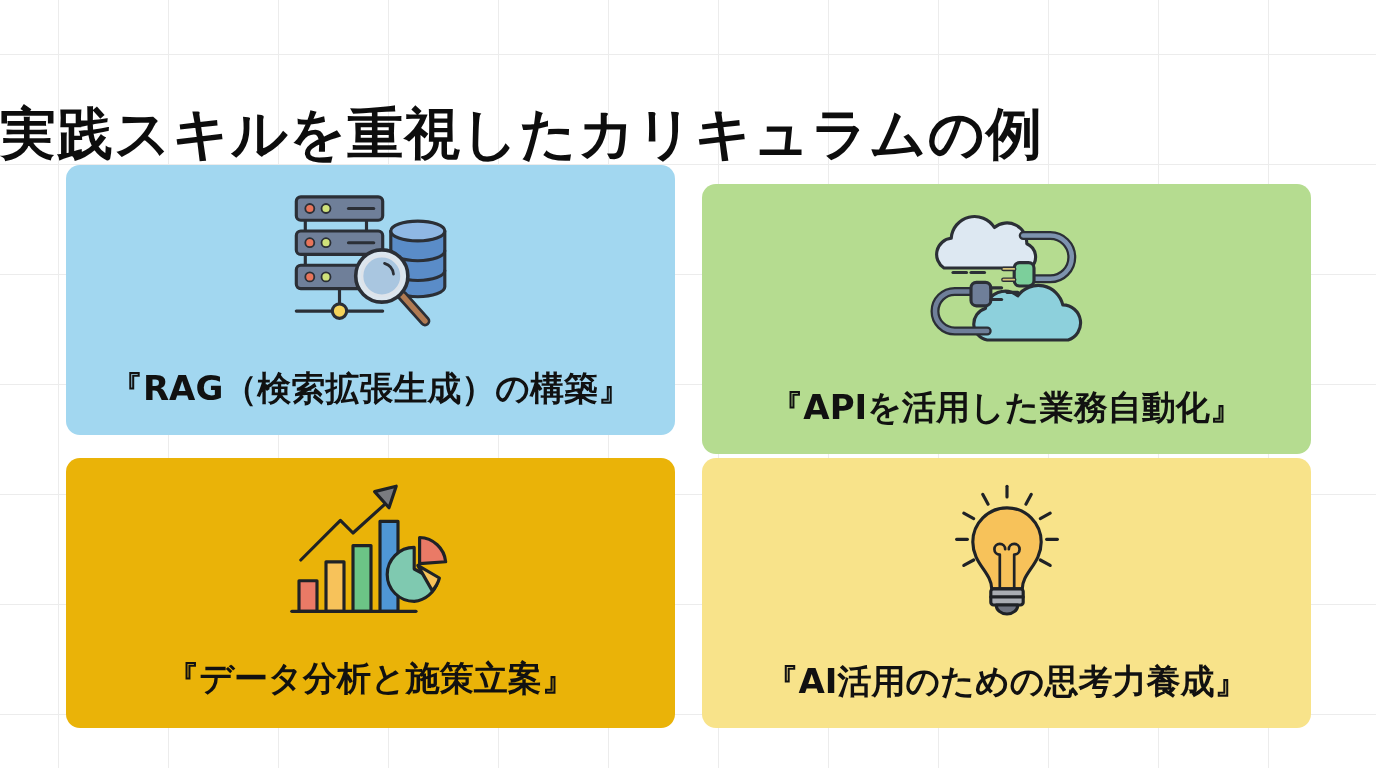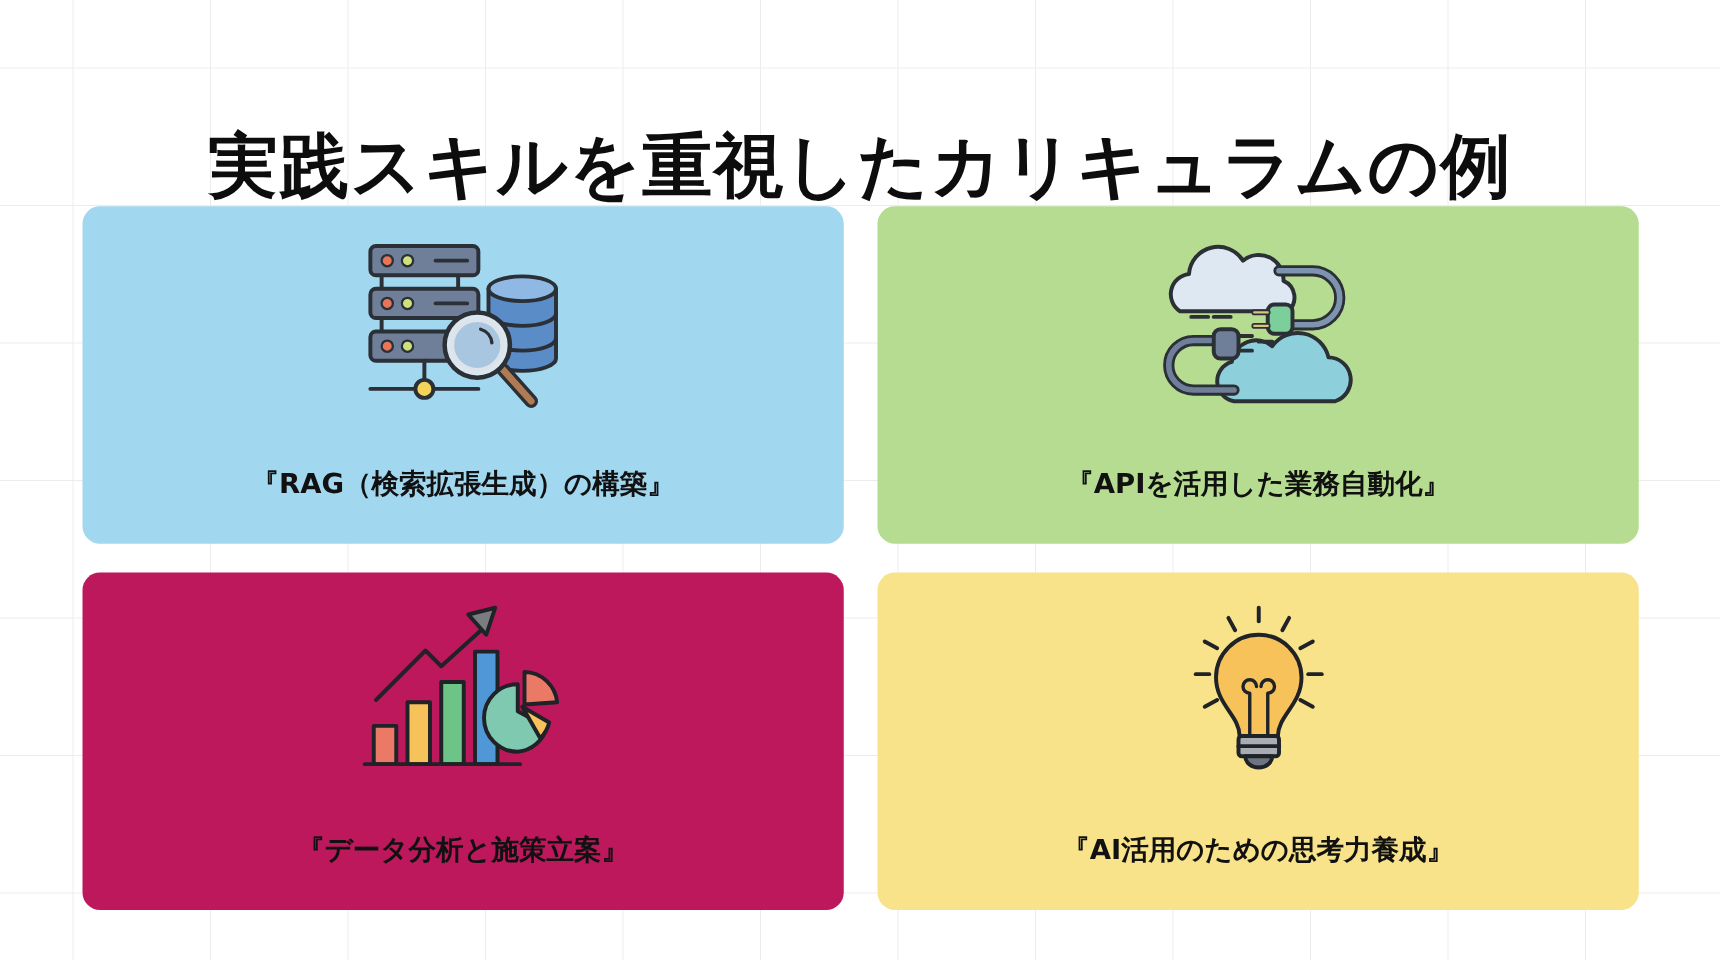--- a/index.html
+++ b/index.html
@@ -7,36 +7,36 @@
       width: 1376px; height: 768px; overflow: hidden; position: relative;
       background-color: #ffffff;
       background-image:
         linear-gradient(to right, #ececec 1px, transparent 1px),
         linear-gradient(to bottom, #ececec 1px, transparent 1px);
       background-size: 110px 110px;
       background-position: 58px 54px;
       font-family: "DejaVu Sans", "Liberation Sans", sans-serif;
     }
     .title {
-      position: absolute; left: 0; top: 58px; width: 1376px; text-align: center;
+      position: absolute; left: 0; top: 58px; width: 1376px; text-align: left;
       font-size: 56px; font-weight: bold; color: #0d0d0d; letter-spacing: 1px;
       line-height: 76px;
     }
     .card {
       position: absolute; width: 609px; height: 270px; border-radius: 14px;
       box-sizing: border-box;
     }
     .card .icon {
       position: absolute; left: 50%; top: 18px; transform: translateX(-50%);
       width: 180px; height: 150px;
     }
     .card .icon svg { width: 100%; height: 100%; display: block; }
     .card .label {
       position: absolute; left: 0; right: 0; bottom: 22px; text-align: center;
-      font-size: 22px; font-weight: bold; color: #111111; line-height: 50px;
+      font-size: 34px; font-weight: bold; color: #111111; line-height: 50px;
       white-space: nowrap;
     }
     #card-rag { left: 66px; top: 165px; }
     #card-api { left: 702px; top: 165px; }
     #card-data { left: 66px; top: 458px; }
     #card-ai { left: 702px; top: 458px; }
   </style>
 </head>
 <body>
 
@@ -77,21 +77,21 @@
         <line x1="135" y1="122" x2="160" y2="150" stroke-width="6" stroke="#b07a52"></line>
         <circle cx="112" cy="100" r="29" fill="#dbe6ef" stroke-width="4"></circle>
         <circle cx="112" cy="100" r="22" fill="#a9c6e0" stroke="#dde3ea" stroke-width="3"></circle>
         <path d="M115 86 a14 14 0 0 1 10 12" fill="none" stroke-width="3"></path>
       </g>
     </svg>
   </div>
   <div class="label">『RAG（検索拡張生成）の構築』</div>
 </div>
 
-<div class="card" id="card-api" style="background:#b5dc90;">
+<div class="card" id="card-api" style="background:#b5dc90;margin-top:19px;">
   <div class="icon">
     <svg viewBox="0 0 200 160" xmlns="http://www.w3.org/2000/svg">
       <g stroke="#2b2f36" stroke-width="3.5" stroke-linejoin="round" stroke-linecap="round">
 
         <path d="M30 70 a18 18 0 0 1 8 -33 a26 26 0 0 1 48 -12 a22 22 0 0 1 36 18 a16 16 0 0 1 4 27 z" fill="#dde8f2"></path>
 
         <path d="M118 34 h30 a24 24 0 0 1 0 48 h-20" fill="none" stroke-width="10"></path>
         <path d="M118 34 h30 a24 24 0 0 1 0 48 h-20" fill="none" stroke="#7d93ae" stroke-width="5"></path>
 
         <rect x="108" y="64" width="22" height="26" rx="6" fill="#7ccf9b"></rect>
@@ -111,21 +111,21 @@
         <rect x="60" y="86" width="22" height="26" rx="6" fill="#6f7f99"></rect>
         <line x1="82" y1="92" x2="94" y2="92"></line>
         <line x1="82" y1="105" x2="94" y2="105"></line>
         <line x1="100" y1="97" x2="112" y2="97"></line>
       </g>
     </svg>
   </div>
   <div class="label">『APIを活用した業務自動化』</div>
 </div>
 
-<div class="card" id="card-data" style="background:#be185d;">
+<div class="card" id="card-data" style="background:#eab308;font-family:Liberation Mono, monospace;">
   <div class="icon">
     <svg viewBox="0 0 200 160" xmlns="http://www.w3.org/2000/svg">
       <g stroke="#1f2226" stroke-width="3.5" stroke-linejoin="round" stroke-linecap="round">
 
         <polyline points="22,90 66,46 80,60 122,22" fill="none"></polyline>
         <polygon points="104,14 128,8 120,32" fill="#7a7c80"></polygon>
 
         <rect x="20" y="113" width="20" height="34" fill="#ea7a66"></rect>
         <rect x="50" y="92" width="20" height="55" fill="#f7c25a"></rect>
         <rect x="80" y="74" width="20" height="73" fill="#6cc486"></rect>

